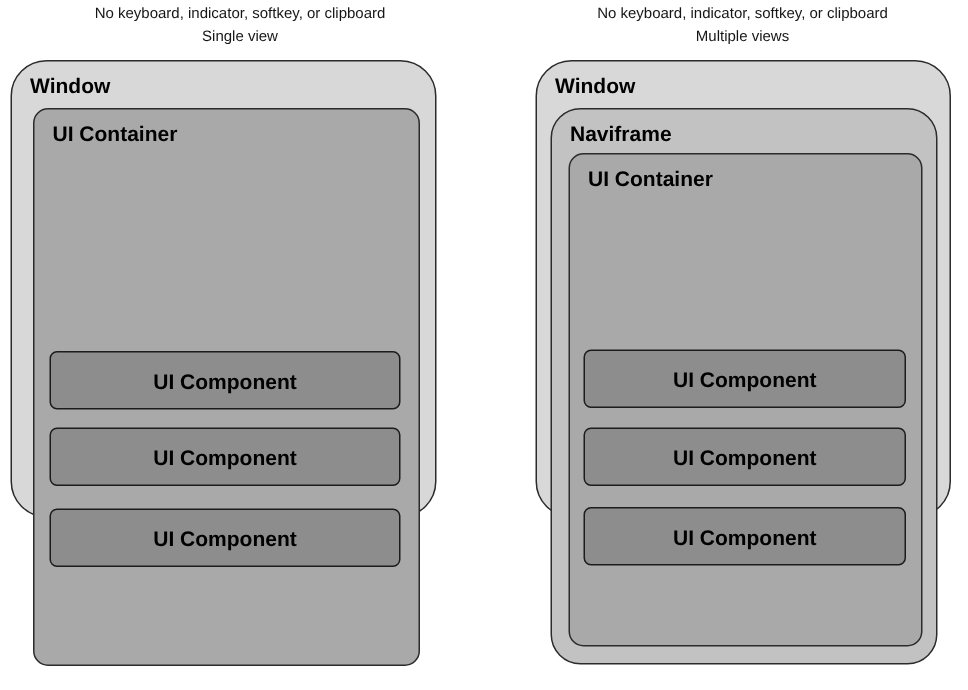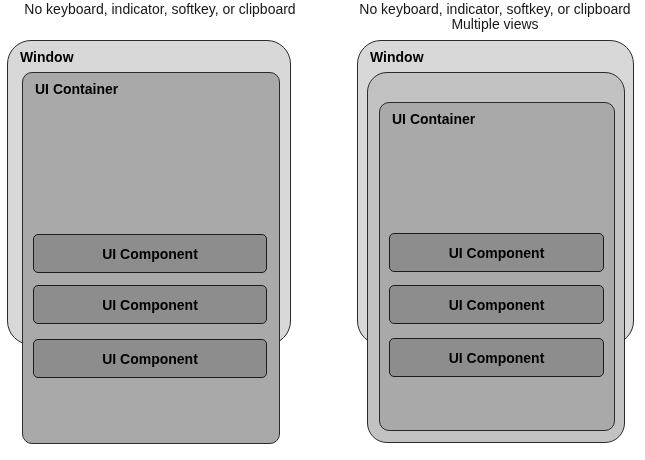--- a/index.html
+++ b/index.html
@@ -11,21 +11,21 @@
     position: relative;
     width: 645px;
     height: 460px;
     background: #ffffff;
     font-family: "Liberation Sans", sans-serif;
     overflow: hidden;
   }
   .caption {
     position: absolute;
     top: 2px;
-    font-size: 14px;
+    font-size: 10px;
     line-height: 15px;
     text-align: center;
     color: #161616;
   }
   .caption.left  { left: 6px;  width: 308px; }
   .caption.right { left: 345px; width: 300px; }
 
   .box {
     position: absolute;
     box-sizing: border-box;
@@ -86,20 +86,21 @@
   .cr .pos-1 { top: 159px; }
   .cr .pos-2 { top: 212px; }
 </style>
 </head>
 <body>
 
 <div class="stage">
 
   <div class="caption left">
     <div>No keyboard, indicator, softkey, or clipboard</div>
+    <div>Single view</div>
   </div>
 
   <div class="box window left">
     <div class="box-label">Window</div>
     <div class="box container cl">
       <div class="box-label">UI Container</div>
       <div class="component pos-0">
         <span>UI Component</span>
       </div>
       <div class="component pos-1">
@@ -112,20 +113,21 @@
   </div>
 
   <div class="caption right">
     <div>No keyboard, indicator, softkey, or clipboard</div>
     <div>Multiple views</div>
   </div>
 
   <div class="box window right">
     <div class="box-label">Window</div>
     <div class="box naviframe">
+      <div class="box-label">Naviframe</div>
       <div class="box container cr">
         <div class="box-label">UI Container</div>
         <div class="component pos-0">
           <span>UI Component</span>
         </div>
         <div class="component pos-1">
           <span>UI Component</span>
         </div>
         <div class="component pos-2">
           <span>UI Component</span>

